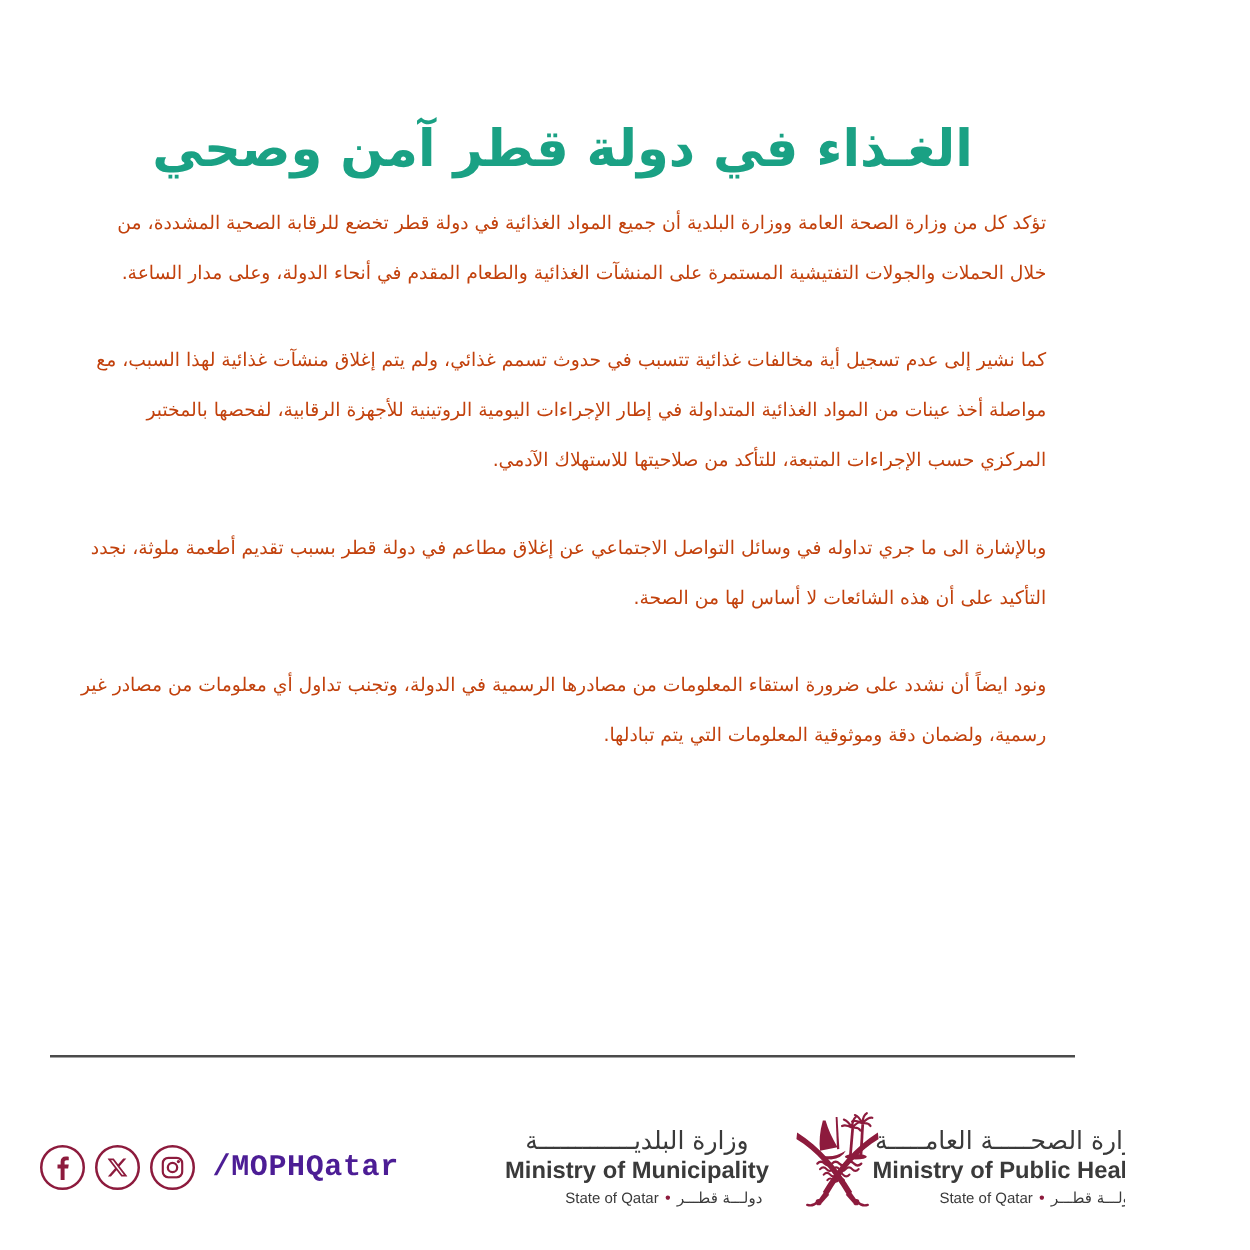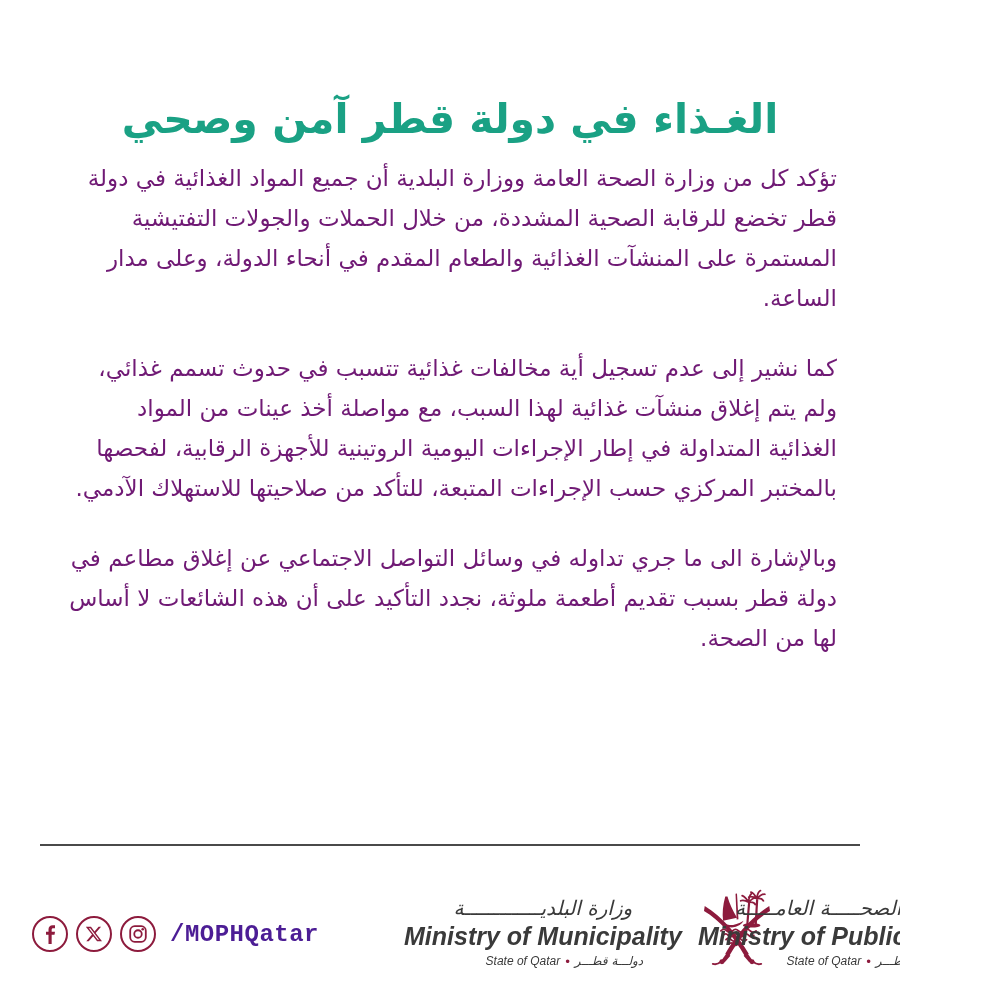--- a/index.html
+++ b/index.html
@@ -28,22 +28,22 @@
     color: #1AA184;
     letter-spacing: 0;
   }
   
   .article {
     position: absolute;
     top: 158px;
     right: 63px;
     left: 63px;
     direction: rtl;
-    color: #701a75;
-    font-size: 23px;
+    color: #c2410c;
+    font-size: 15px;
     line-height: 40px;
   }
   .article p {
     margin: 0 0 30px 0;
   }
   
   .divider {
     position: absolute;
     top: 844px;
     left: 40px;
@@ -85,41 +85,40 @@
     font-family: Liberation Mono, monospace;
     letter-spacing: 0.5px;
   }
   .ministry {
     position: absolute;
     top: 4px;
     display: flex;
     align-items: center;
     gap: 22px;
     height: 120px;
-    font-style: italic;
   }
   .ministry.mun  { left: 404px; }
   .ministry.moph { left: 698px; }
   .ministry .txt {
     display: flex;
     flex-direction: column;
     align-items: center;
     min-width: 192px;
   }
   .ministry .ar-name {
     direction: rtl;
     font-size: 20px;
     color: #3A3A3A;
     width: 100%;
     text-align: center;
     white-space: nowrap;
   }
   .ministry .en-name {
     font-family: "Liberation Sans", sans-serif;
-    font-size: 25px;
+    font-size: 19px;
     font-weight: 700;
     color: #3A3A3A;
     white-space: nowrap;
     margin-top: 2px;
   }
   .ministry .state-line {
     display: flex;
     align-items: center;
     gap: 5px;
     font-size: 12px;
@@ -142,20 +141,21 @@
 <body>
 
 <div class="page">
 
   <h1 class="title">الغـذاء في دولة قطر آمن وصحي</h1>
 
   <div class="article">
     <p>تؤكد كل من وزارة الصحة العامة ووزارة البلدية أن جميع المواد الغذائية في دولة قطر تخضع للرقابة الصحية المشددة، من خلال الحملات والجولات التفتيشية المستمرة على المنشآت الغذائية والطعام المقدم في أنحاء الدولة، وعلى مدار الساعة.</p>
     <p>كما نشير إلى عدم تسجيل أية مخالفات غذائية تتسبب في حدوث تسمم غذائي، ولم يتم إغلاق منشآت غذائية لهذا السبب، مع مواصلة أخذ عينات من المواد الغذائية المتداولة في إطار الإجراءات اليومية الروتينية للأجهزة الرقابية، لفحصها بالمختبر المركزي حسب الإجراءات المتبعة، للتأكد من صلاحيتها للاستهلاك الآدمي.</p>
     <p>وبالإشارة الى ما جري تداوله في وسائل التواصل الاجتماعي عن إغلاق مطاعم في دولة قطر بسبب تقديم أطعمة ملوثة، نجدد التأكيد على أن هذه الشائعات لا أساس لها من الصحة.</p>
+    <p>ونود ايضاً أن نشدد على ضرورة استقاء المعلومات من مصادرها الرسمية في الدولة، وتجنب تداول أي معلومات من مصادر غير رسمية، ولضمان دقة وموثوقية المعلومات التي يتم تبادلها.</p>
   </div>
 
   <div class="divider"></div>
 
   <div class="footer">
 
     <div class="social">
       <span class="circle">
         <svg width="11" height="20" viewBox="0 0 12 24" aria-hidden="true">
           <path fill="#8D1B3D" d="M7.4 24V13h3.4l0.6-3.8H7.4V6.9c0-1.1 0.5-1.8 1.9-1.8h2.1V1.6C11 1.5 9.9 1.4 8.7 1.4 5.3 1.4 3.6 3.3 3.6 6.5v2.7H0.6V13h3V24h3.8z"></path>

